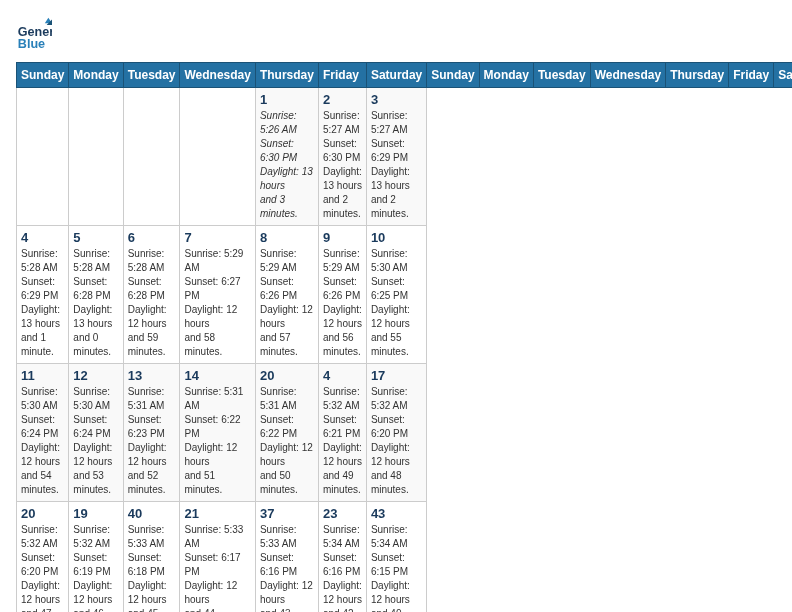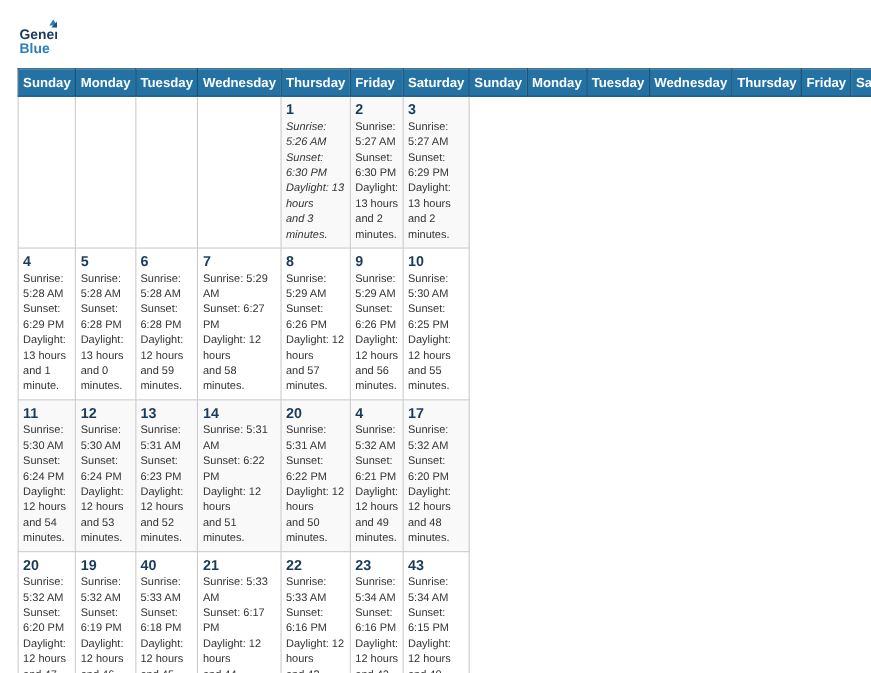--- a/index.html
+++ b/index.html
@@ -269,21 +269,21 @@
 and 45 minutes.</div>
         </td>
         <td>
           <span class="day-number">21</span>
           <div class="day-info" style="white-space: pre-line;">Sunrise: 5:33 AM
 Sunset: 6:17 PM
 Daylight: 12 hours
 and 44 minutes.</div>
         </td>
         <td>
-          <span class="day-number">22</span>
+          <span class="day-number">37</span>
           <div class="day-info" style="white-space: pre-line;">Sunrise: 5:33 AM
 Sunset: 6:16 PM
 Daylight: 12 hours
 and 43 minutes.</div>
         </td>
         <td>
           <span class="day-number">23</span>
           <div class="day-info" style="white-space: pre-line;">Sunrise: 5:34 AM
 Sunset: 6:16 PM
 Daylight: 12 hours

